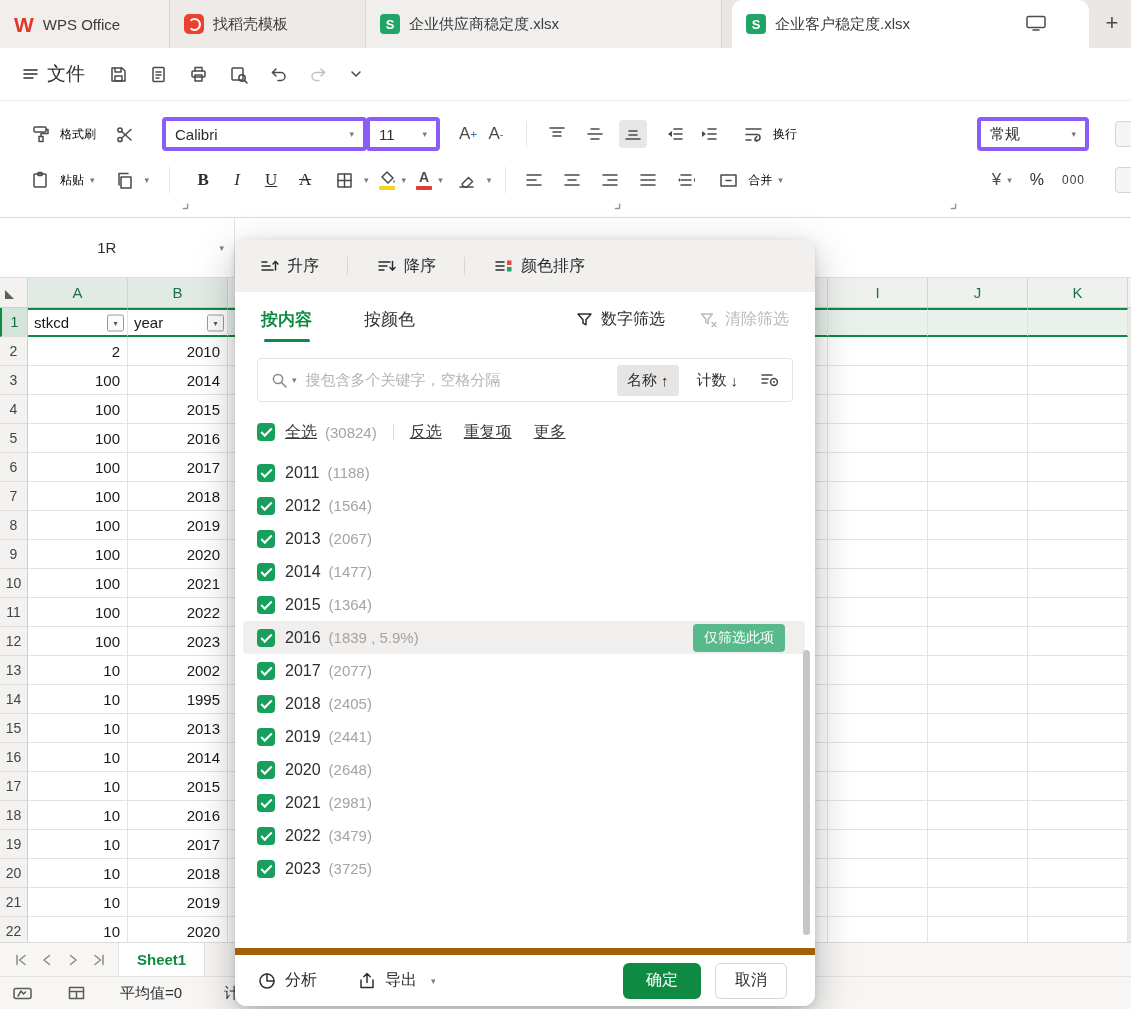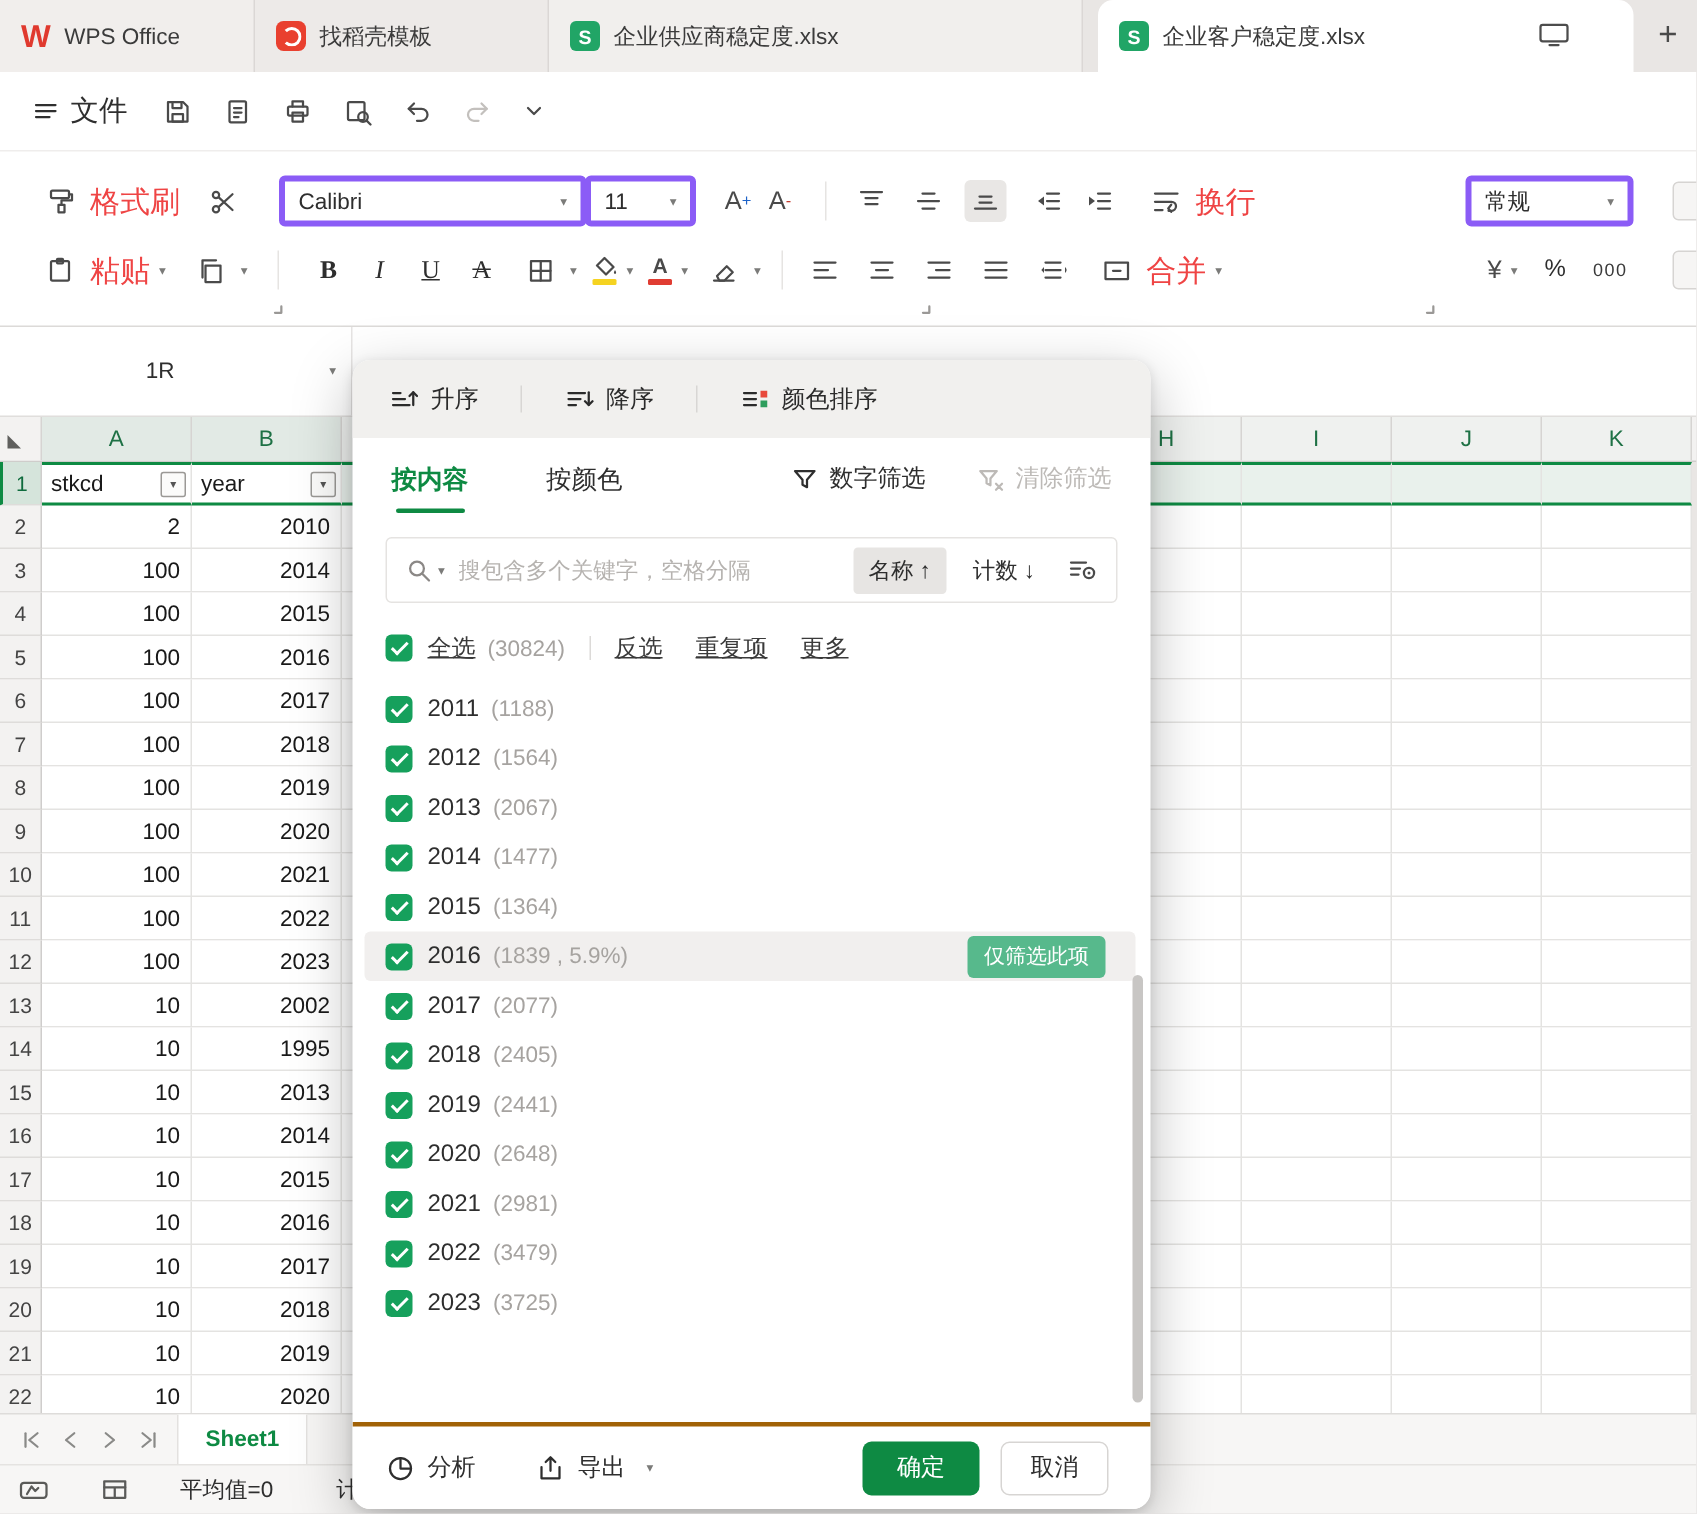--- a/index.html
+++ b/index.html
@@ -34,21 +34,21 @@
   .menu-items{display:flex;align-items:center;gap:44px;margin-left:42px;font-size:16px;color:#2c2c2c}
   .menu-item{position:relative;white-space:nowrap}
   .menu-item.active{color:var(--accent);font-weight:bold}
   .menu-item.active::after{content:"";position:absolute;left:50%;transform:translateX(-50%);bottom:-14px;width:34px;height:3px;border-radius:2px;background:var(--accent)}
 
   
   .ribbon{position:absolute;top:100px;left:0;right:0;height:118px;background:#fff;border-top:1px solid #efedec;border-bottom:1px solid #dcdad8;overflow:hidden}
   .rrow{position:absolute;left:0;right:0;display:flex;align-items:center;padding:0 26px}
   .rrow1{top:14px;height:38px}
   .rrow2{top:60px;height:38px}
-  .rlabel{font-size:20px;color:#ef4444;margin-left:6px;white-space:nowrap}
+  .rlabel{font-size:12px;color:#000000;margin-left:6px;white-space:nowrap}
   .rbtn{display:flex;align-items:center;color:#4a4a4a}
   .rsel{height:34px;border:4px solid #8b5cf6;border-radius:4px;display:flex;align-items:center;justify-content:space-between;padding:0 9px;font-size:15px;color:#2e2e2e;background:#fff}
   .chev{font-size:9px;color:#7b7b79;margin-left:6px;flex:none}
   .sep{width:1px;height:26px;background:#e6e4e2;margin:0 16px;flex:none}
   .ric{width:28px;height:28px;display:flex;align-items:center;justify-content:center;color:#4a4a4a;border-radius:4px;flex:none}
   .ric.on{background:#e9e7e5}
   .glyphbtn{font-size:17px;color:#2e2e2e;font-family:"Liberation Serif","DejaVu Serif",serif;width:26px;text-align:center}
   .colorbtn{display:flex;flex-direction:column;align-items:center;line-height:1}
   .colorbtn .bar{width:16px;height:4px;margin-top:2px;border-radius:1px}
   .launcher{position:absolute;bottom:5px;color:#9a9896;transform:rotate(-45deg)}
@@ -78,21 +78,21 @@
   
   .sheetbar{position:absolute;top:942px;left:0;right:0;height:34px;background:#f7f6f5;border-top:1px solid #dedcda;display:flex;align-items:stretch;padding-left:8px}
   .navic{width:26px;display:flex;align-items:center;justify-content:center;color:#8a8a88}
   .sheettab{display:flex;align-items:center;padding:0 18px;background:#fff;color:var(--accent);font-weight:bold;font-size:15px;border-left:1px solid #e3e1df;border-right:1px solid #e3e1df;margin-left:6px}
   .statusbar{position:absolute;top:976px;left:0;right:0;height:33px;background:#f7f6f5;border-top:1px solid #e5e3e1;display:flex;align-items:center;padding-left:12px;font-size:15px;color:#2f2f2f}
   .sic{color:#5a5a58;display:flex;align-items:center}
   .statusbar .t1{margin-left:34px}
   .statusbar .t2{margin-left:42px}
 
   
-  .fp{position:absolute;left:235px;top:240px;width:532px;height:766px;background:#fff;border-radius:12px;box-shadow:0 12px 40px rgba(0,0,0,.26),0 2px 8px rgba(0,0,0,.12);z-index:20;overflow:hidden}
+  .fp{position:absolute;left:235px;top:240px;width:580px;height:766px;background:#fff;border-radius:12px;box-shadow:0 12px 40px rgba(0,0,0,.26),0 2px 8px rgba(0,0,0,.12);z-index:20;overflow:hidden}
   .fp-sort{height:52px;background:#f1f0ee;display:flex;align-items:center;padding-left:24px;font-size:16px;color:#2b2b2b}
   .fp-sort .itm{display:flex;align-items:center;gap:8px}
   .fp-sdiv{width:1px;height:18px;background:#d8d6d4;margin:0 28px}
   .fp-tabs{height:54px;display:flex;align-items:center;padding:0 26px 0 26px}
   .fp-tab{font-size:17px;color:#2e2e2e;position:relative}
   .fp-tab.active{color:var(--accent);font-weight:bold}
   .fp-tab.active::after{content:"";position:absolute;bottom:-11px;left:50%;transform:translateX(-50%);width:46px;height:3px;border-radius:2px;background:var(--accent)}
   .fp-tab + .fp-tab{margin-left:52px}
   .fp-right{margin-left:auto;display:flex;align-items:center;gap:34px}
   .fp-nf{display:flex;align-items:center;gap:7px;font-size:16px;color:#2e2e2e}
@@ -109,21 +109,21 @@
   .fp-count{color:#a6a3a0;font-size:15px;margin-left:8px;white-space:nowrap}
   .fp-vdiv{width:1px;height:16px;background:#dcdad8;margin:0 16px}
   .fp-list{margin-top:6px}
   .fp-item{display:flex;align-items:center;height:33px;padding:0 22px;font-size:16px;color:#2e2e2e}
   .fp-item .lbl{margin-left:10px;white-space:nowrap}
   .fp-item.hl{background:#f1efee;border-radius:4px;margin:0 10px 0 8px;padding:0 20px 0 14px}
   .cb{width:18px;height:18px;border-radius:4px;background:var(--cb);position:relative;flex:none}
   .cb::after{content:"";position:absolute;left:4px;top:5px;width:9px;height:4px;border-left:2px solid #fff;border-bottom:2px solid #fff;transform:rotate(-45deg)}
   .fp-badge{margin-left:auto;background:var(--badge);color:#fff;font-size:14px;padding:5px 11px;border-radius:4px;white-space:nowrap}
   .fp-scroll{position:absolute;right:5px;top:410px;width:7px;height:285px;background:#c8c6c4;border-radius:4px}
-  .fp-footer{position:absolute;left:0;right:0;bottom:0;height:58px;border-top:3px solid #a16207;display:flex;align-items:center;padding:0 22px;background:#fff}
+  .fp-footer{position:absolute;left:0;right:0;bottom:0;height:58px;border-top:7px solid #a16207;display:flex;align-items:center;padding:0 22px;background:#fff}
   .fp-foot-item{display:flex;align-items:center;gap:8px;font-size:16px;color:#2e2e2e}
   .fp-foot-item.ml{margin-left:40px}
   .btn-ok{margin-left:auto;width:78px;height:36px;border-radius:6px;background:var(--accent);color:#fff;font-size:16px;display:flex;align-items:center;justify-content:center}
   .btn-cancel{width:72px;height:36px;border-radius:6px;background:#fff;border:1px solid #d7d5d3;color:#2e2e2e;font-size:16px;display:flex;align-items:center;justify-content:center;margin-left:14px;margin-right:6px}
 </style>
 </head>
 <body>
 
 <div class="tabbar">
   <div class="wtab t1">

